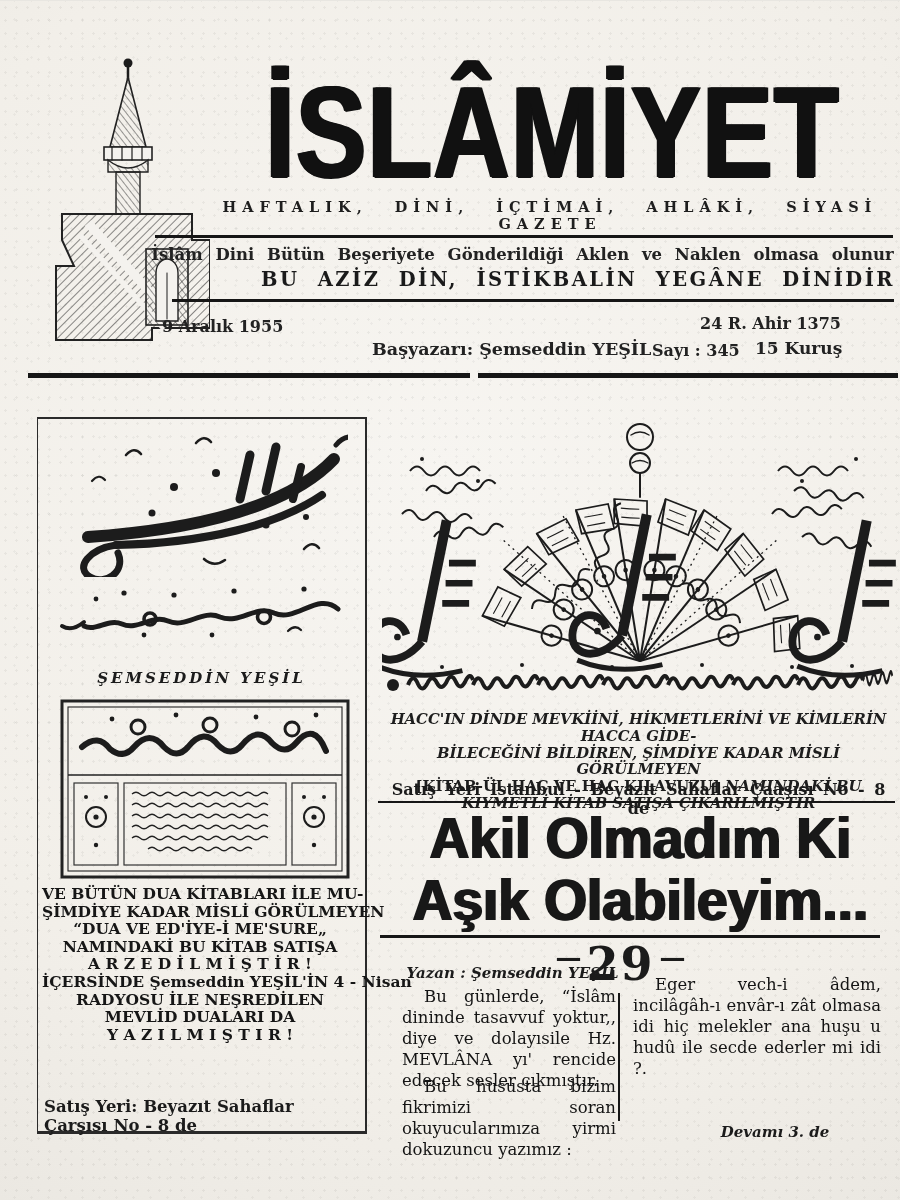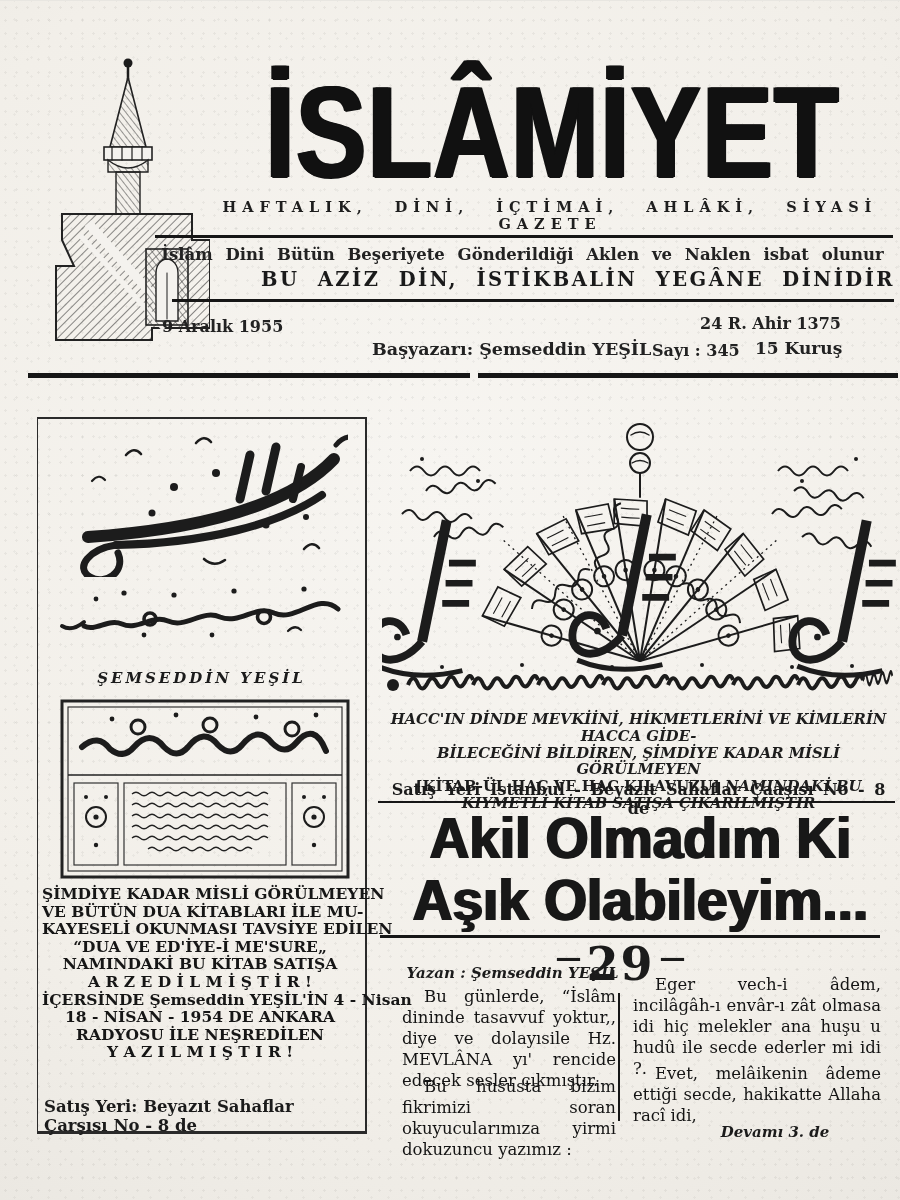--- a/index.html
+++ b/index.html
@@ -114,21 +114,21 @@
     <rect x="118" y="196" width="42" height="76" fill="url(#hatch2)" stroke="#222" stroke-width="1.6"></rect>
     <path d="M128,268 v-48 a11,14 0 0 1 22,0 v48 Z" fill="#f4f2ee" stroke="#222" stroke-width="1.4"></path>
     <line class="ink" x1="139" y1="220" x2="139" y2="266" stroke-width="1"></line>
   </svg>
 
   <div class="abs" id="masthead-title">İSLÂMİYET</div>
   <div class="abs" id="masthead-subtitle">HAFTALIK, DİNİ, İÇTİMAİ, AHLÂKİ, SİYASİ GAZETE</div>
 
   <div class="rule" style="left:155px;top:234px;width:738px;height:3px;"></div>
 
-  <div class="abs" id="tagline1">İslâm Dini Bütün Beşeriyete Gönderildiği Aklen ve Naklen isbat olunur</div>
+  <div class="abs" id="tagline1">İslâm Dini Bütün Beşeriyete Gönderildiği Aklen ve Naklen olmasa olunur</div>
   <div class="abs" id="tagline2">BU AZİZ DİN, İSTİKBALİN YEGÂNE DİNİDİR</div>
 
   <div class="rule" style="left:172px;top:298px;width:722px;height:3px;"></div>
 
   <div class="abs dateline" style="left:162px;top:316px;">9 Aralık 1955</div>
   <div class="abs dateline" style="left:700px;top:313px;">24 R. Ahir 1375</div>
   <div class="abs dateline" style="left:372px;top:338px;font-size:17.5px;">Başyazarı:  Şemseddin  YEŞİL</div>
   <div class="abs dateline" style="left:652px;top:340px;">Sayı : 345</div>
   <div class="abs dateline" style="left:755px;top:337px;font-size:17px;">15 Kuruş</div>
 
@@ -206,29 +206,28 @@
         <path d="M72,95 q4,-3.5 8,0 t8,0 t8,0 t8,0 t8,0 t8,0 t8,0 t8,0 t8,0 t8,0 t8,0 t8,0 t8,0 t8,0 t8,0 t8,0 t8,0"></path>
         <path d="M72,106 q4,-3.5 8,0 t8,0 t8,0 t8,0 t8,0 t8,0 t8,0 t8,0 t8,0 t8,0 t8,0 t8,0 t8,0 t8,0 t8,0 t8,0 t8,0"></path>
         <path d="M72,117 q4,-3.5 8,0 t8,0 t8,0 t8,0 t8,0 t8,0 t8,0 t8,0 t8,0 t8,0 t8,0 t8,0 t8,0 t8,0 t8,0 t8,0 t8,0"></path>
         <path d="M72,128 q4,-3.5 8,0 t8,0 t8,0 t8,0 t8,0 t8,0 t8,0 t8,0 t8,0 t8,0 t8,0 t8,0 t8,0 t8,0 t8,0 t8,0 t8,0"></path>
         <path d="M72,139 q4,-3.5 8,0 t8,0 t8,0 t8,0 t8,0 t8,0 t8,0 t8,0 t8,0 t8,0 t8,0 t8,0 t8,0 t8,0 t8,0 t8,0 t8,0"></path>
         <path d="M88,150 q4,-3.5 8,0 t8,0 t8,0 t8,0 t8,0 t8,0 t8,0 t8,0 t8,0 t8,0 t8,0 t8,0 t8,0"></path>
       </g>
     </svg>
 
     <div class="abs" id="leftad-body">
+      <div class="bl">VE BÜTÜN DUA KİTABLARI İLE MU-</div>
       <div class="bl">ŞİMDİYE KADAR MİSLİ GÖRÜLMEYEN</div>
-      <div class="bl">VE BÜTÜN DUA KİTABLARI İLE MU-</div>
-      <div class="bl">KAYESELİ OKUNMASI TAVSİYE EDİLEN</div>
       <div class="bl">“DUA VE ED'İYE-İ ME'SURE„</div>
       <div class="bl">NAMINDAKİ BU KİTAB SATIŞA</div>
       <div class="bl">A R Z E D İ L M İ Ş T İ R !</div>
       <div class="bl">İÇERSİNDE Şemseddin YEŞİL'İN 4 - Nisan</div>
-      <div class="bl">18 - NİSAN - 1954 DE ANKARA</div>
       <div class="bl">RADYOSU İLE NEŞREDİLEN</div>
+      <div class="bl">MEVLİD DUALARI DA</div>
       <div class="bl">Y A Z I L M I Ş T I R !</div>
     </div>
 
     <div class="abs" id="leftad-sale">Satış Yeri: Beyazıt Sahaflar Çarşısı No - 8 de</div>
   </div>
 
   <svg class="abs" style="left:382px;top:418px;" width="515" height="288" viewBox="0 0 515 288">
     <defs>
       <g id="ray">
         <line x1="258" y1="242" x2="258" y2="78" stroke="#1c1c1c" stroke-width="2"></line>
@@ -348,19 +347,16 @@
   </div>
   <div class="abs colp" style="left:402px;top:1075px;width:214px;">
     <span class="ind"></span><span>Bu hususta bizim fikrimizi soran okuyucularımıza yirmi dokuzuncu yazımız :</span>
   </div>
 
   <div class="rule" style="left:618px;top:992px;width:2px;height:128px;"></div>
 
   <div class="abs colp" style="left:633px;top:973px;width:248px;">
     <span class="ind"></span><span>Eger vech-i âdem, incilâgâh-ı envâr-ı zât olmasa idi hiç melekler ana huşu u hudû ile secde ederler mi idi ?.</span>
   </div>
-  <div class="abs colp" style="left:633px;top:1062px;width:248px;">
-    <span class="ind"></span><span>Evet, melâikenin âdeme ettiği secde, hakikatte Allaha racî idi,</span>
-  </div>
 
   <div class="abs" id="continued">Devamı 3. de</div>
 
 </div>
 
 </body></html>

